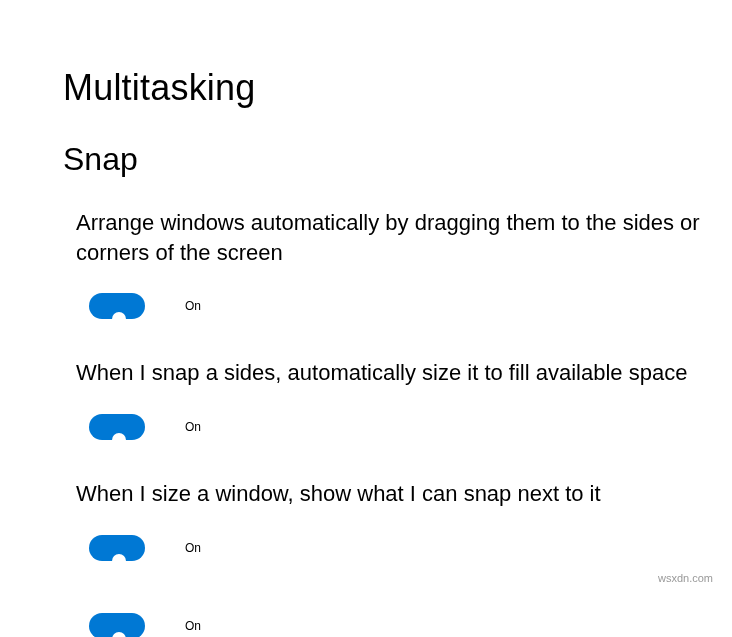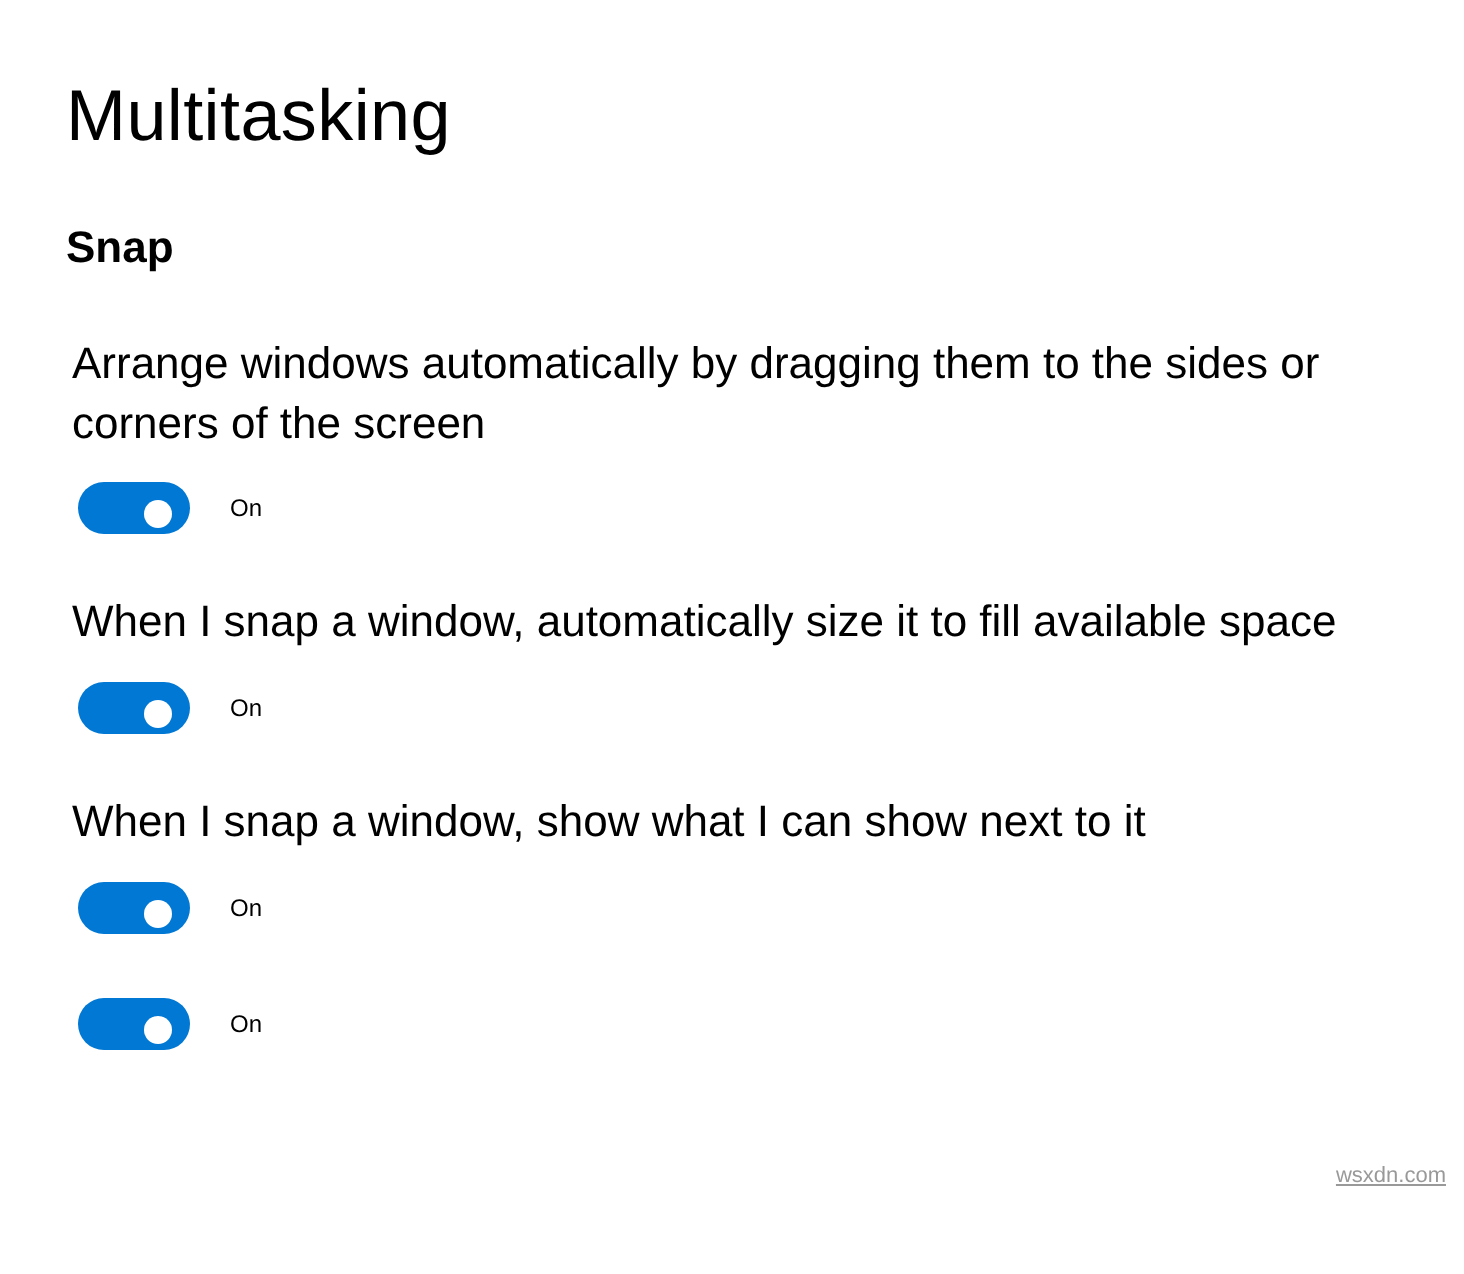--- a/index.html
+++ b/index.html
@@ -1,32 +1,32 @@
 <!DOCTYPE html>
 <html><head>
   <meta charset="utf-8">
   <style>
-    * { box-sizing: border-box; margin: 3px; padding: 0; }
+    * { box-sizing: border-box; margin: 13px; padding: 0; }
     body {
       font-family: "Segoe UI", -apple-system, sans-serif;
       background: #ffffff;
       color: #000000;
       padding: 28px 24px 24px 24px;
       width: 732px;
       font-weight: 400;
     }
     .page-title {
       font-size: 36px;
       font-weight: 350;
       letter-spacing: 0.2px;
       margin-bottom: 32px;
     }
     .section-title {
-      font-size: 22px;
-      font-weight: 700;
+      font-size: 32px;
+      font-weight: 400;
       margin-bottom: 30px;
     }
     .setting {
       margin-bottom: 26px;
     }
     .setting-label {
       font-size: 22px;
       line-height: 1.35;
       margin-bottom: 12px;
       max-width: 660px;
@@ -57,52 +57,51 @@
     .toggle-state {
       font-size: 12px;
     }
     .watermark {
       position: fixed;
       right: 6px;
       bottom: 40px;
       font-size: 11px;
       color: #999;
       font-family: Arial, sans-serif;
-      text-decoration: underline;
     }
   </style>
 </head>
 <body>
 
 <h1 class="page-title">Multitasking</h1>
 
 <h2 class="section-title">Snap</h2>
 
 <div class="setting">
   <div class="setting-label">Arrange windows automatically by dragging them to the sides or corners of the screen</div>
   <div class="toggle-row">
     <div class="toggle">
       <div class="toggle-knob"></div>
     </div>
     <span class="toggle-state">On</span>
   </div>
 </div>
 
 <div class="setting">
-  <div class="setting-label">When I snap a window, automatically size it to fill available space</div>
+  <div class="setting-label">When I snap a sides, automatically size it to fill available space</div>
   <div class="toggle-row">
     <div class="toggle">
       <div class="toggle-knob"></div>
     </div>
     <span class="toggle-state">On</span>
   </div>
 </div>
 
 <div class="setting">
-  <div class="setting-label">When I snap a window, show what I can show next to it</div>
+  <div class="setting-label">When I size a window, show what I can snap next to it</div>
   <div class="toggle-row">
     <div class="toggle">
       <div class="toggle-knob"></div>
     </div>
     <span class="toggle-state">On</span>
   </div>
 </div>
 
 <div class="setting">
   <div class="toggle-row">

